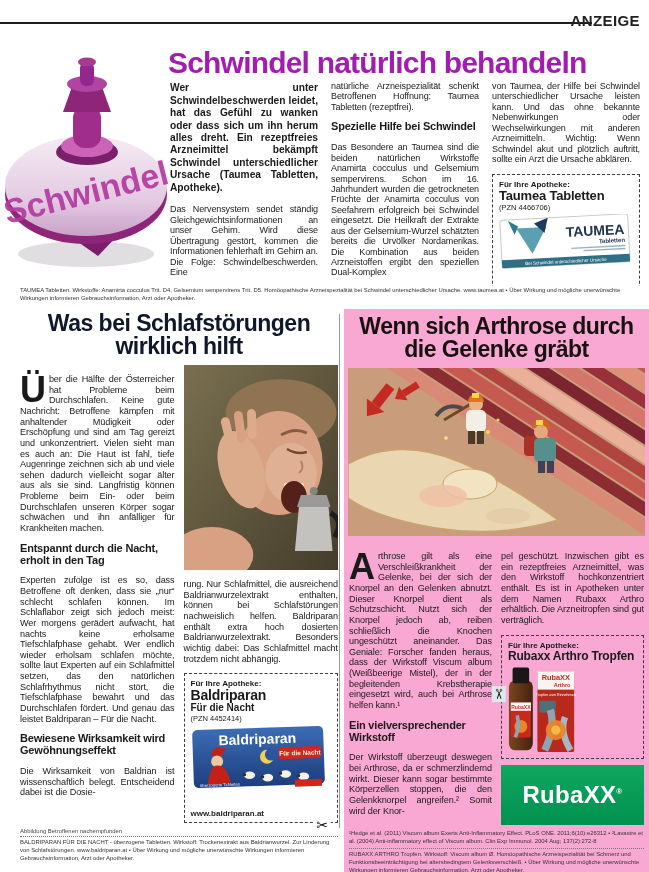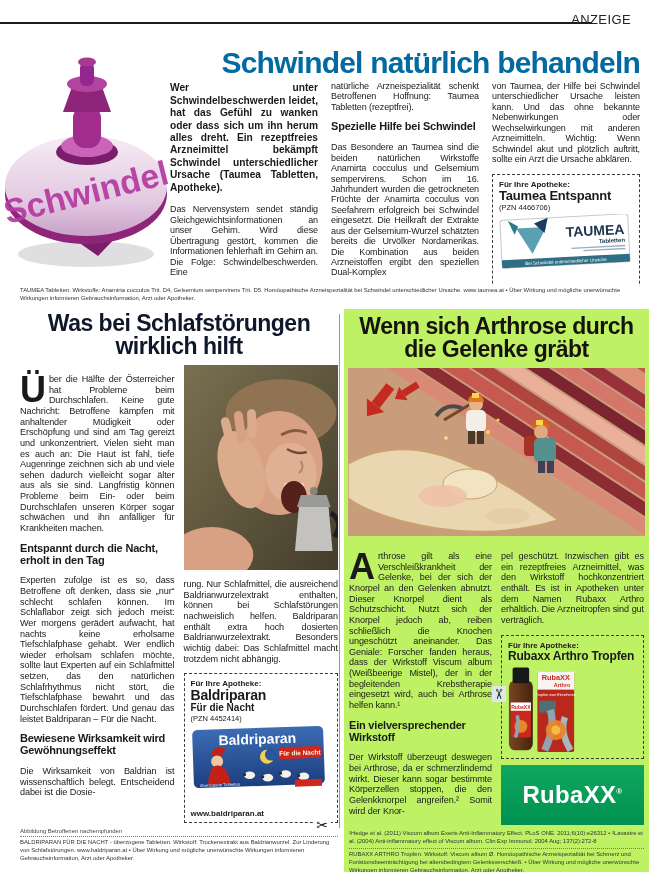--- a/index.html
+++ b/index.html
@@ -1,24 +1,24 @@
 <!DOCTYPE html>
 <html><head>
 <meta charset="utf-8">
 <style>
   html,body{margin:0;padding:0;background:#fff;}
   .page{position:relative;width:649px;height:872px;background:#fff;overflow:hidden;
         font-family:"Liberation Sans",sans-serif;color:#1a1a1a;}
   svg text{font-family:"Liberation Sans",sans-serif;}
 
   .toprule{position:absolute;left:0;top:22px;width:592px;height:2px;background:#1c1c1c;}
-  .anzeige{position:absolute;top:12px;right:18px;font-size:13px;font-weight:normal;letter-spacing:.4px;color:#222;}
-
-  .top-headline{position:absolute;left:168px;top:28px;width:472px;text-align:right;
-    font-size:30px;font-weight:bold;letter-spacing:-.8px;color:#0369a1;line-height:1;}
+  .anzeige{position:absolute;top:12px;right:9px;font-size:15px;font-weight:bold;letter-spacing:.4px;color:#222;}
+
+  .top-headline{position:absolute;left:168px;top:28px;width:472px;text-align:left;
+    font-size:30px;font-weight:bold;letter-spacing:-.8px;color:#a21caf;line-height:1;}
   .spintop{position:absolute;left:0;top:54px;}
 
   .top-cols{position:absolute;left:170px;top:72px;width:470px;height:214px;display:flex;gap:13px;overflow:hidden;}
   .tcol{flex:1;min-width:0;}
   .intro{font-weight:bold;font-size:10.2px;line-height:1.22;text-align:justify;}
   .subhead{font-weight:bold;font-size:11px;line-height:1.08;margin:6px 0 2px;letter-spacing:-.2px;}
   .subhead.center{text-align:center;}
   .bodytext{font-size:9px;line-height:1.16;text-align:justify;letter-spacing:-.1px;}
 
   .coupon{border:1.5px dashed #3c3c3c;padding:5px 6px 4px;position:relative;margin-top:6px;background:transparent;}
@@ -41,21 +41,21 @@
     letter-spacing:-.5px;color:#0f172a;margin:3px 0 8px;}
   .cols{display:flex;gap:9px;}
   .scol{flex:1;min-width:0;}
   .sleep-sec .bodytext,.arthro-sec .bodytext{font-size:9.1px;line-height:1.17;}
   .dropcap{float:left;font-size:36px;font-weight:bold;line-height:.8;padding:2px 3px 0 0;}
   .photo{width:100%;height:205px;display:block;margin-bottom:4px;}
   .note{font-size:5.9px;color:#444;margin-top:5px;}
   .fine{border-top:1px dotted #777;margin-top:2px;padding-top:2px;}
 
   .arthro-sec{position:absolute;left:344px;top:309px;width:305px;height:563px;
-    background:#bef264;overflow:hidden;}
+    background:#f9a8d4;overflow:hidden;}
   .arthro-sec .sec-headline{margin-top:6px;color:#17120e;}
   .illus{display:block;margin:0 auto 6px;}
   .arthro-cols{display:flex;gap:9px;padding:0 5px;}
   .acol{flex:1;min-width:0;}
   .rcoupon .packrow{display:flex;gap:4px;align-items:flex-start;}
   .rcoupon .packmeta{display:flex;flex-direction:column;flex:1;height:90px;}
   .rcoupon .curl{margin-top:auto;}
   .green-logo{margin-top:6px;height:60px;background:linear-gradient(#10a75f,#009150);
     display:flex;align-items:center;justify-content:center;}
   .green-logo .gl-text{color:#fff;font-weight:bold;font-size:24px;letter-spacing:.3px;}
@@ -103,21 +103,21 @@
     </div>
     <div class="tcol">
       <p class="bodytext">natürliche Arzneispezialität schenkt Betroffenen Hoffnung: Taumea Tabletten (rezeptfrei).</p>
       <h3 class="subhead">Spezielle Hilfe bei Schwindel</h3>
       <p class="bodytext">Das Besondere an Taumea sind die beiden natürlichen Wirkstoffe Anamirta cocculus und Gelsemium sempervirens. Schon im 16. Jahrhundert wurden die getrockneten Früchte der Anamirta cocculus von Seefahrern erfolgreich bei Schwindel eingesetzt. Die Heilkraft der Extrakte aus der Gelsemium-Wurzel schätzten bereits die Urvölker Nordamerikas. Die Kombination aus beiden Arzneistoffen ergibt den speziellen Dual-Komplex</p>
     </div>
     <div class="tcol">
       <p class="bodytext">von Taumea, der Hilfe bei Schwindel unterschiedlicher Ursache leisten kann. Und das ohne bekannte Nebenwirkungen oder Wechselwirkungen mit anderen Arzneimitteln. Wichtig: Wenn Schwindel akut und plötzlich auftritt, sollte ein Arzt die Ursache abklären.</p>
       <div class="coupon">
         <div class="eyebrow">Für Ihre Apotheke:</div>
-        <div class="cname">Taumea Entspannt</div>
+        <div class="cname">Taumea Tabletten</div>
         <div class="pzn">(PZN 4466706)</div>
         <svg width="132" height="56" viewBox="0 0 132 56">
           <g transform="rotate(-3 66 28)">
             <rect x="2" y="3" width="128" height="48" rx="3" fill="#ffffff" stroke="#c8c8c8"></rect>
             <polygon points="18,12 48,12 33,38" fill="#3d8fa3" opacity="0.85"></polygon>
             <polygon points="36,8 50,3 46,18" fill="#1d3a5f"></polygon>
             <polygon points="20,10 10,4 16,18" fill="#2a7d8c"></polygon>
             <text x="126" y="23" text-anchor="end" font-size="14" font-weight="bold" fill="#20354f">TAUMEA</text>
             <text x="126" y="31" text-anchor="end" font-size="6" font-weight="bold" fill="#20354f">Tabletten</text>
             <rect x="72" y="34" width="54" height="1.3" fill="#9ab0c0"></rect>

